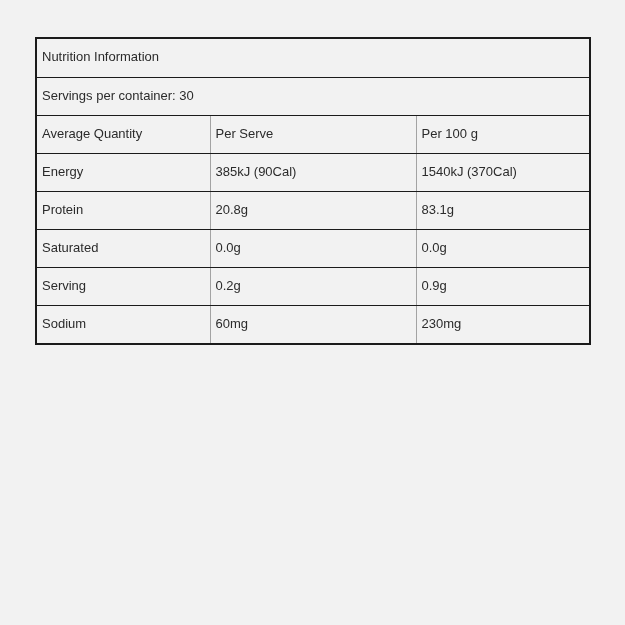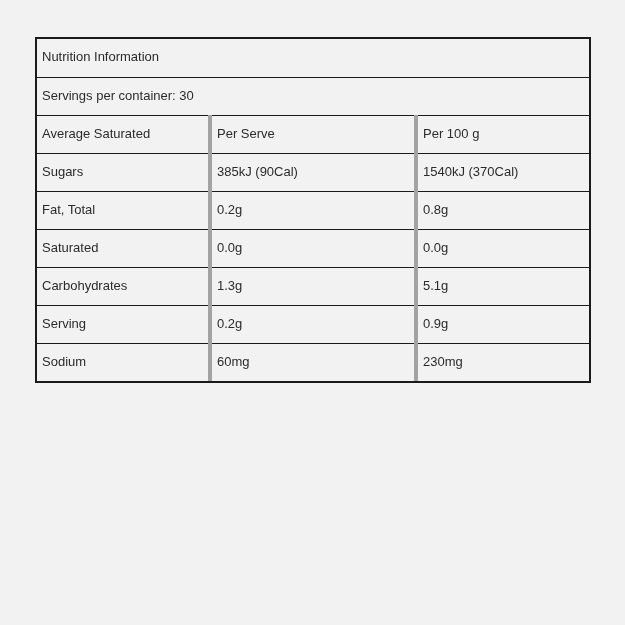--- a/index.html
+++ b/index.html
@@ -51,21 +51,21 @@
   }
 
   
   col.col-label  { width: 173px; }
   col.col-serve  { width: 206px; }
   col.col-hundred{ width: 100%; }
 
   
   tr.grid-row td.cell-serve,
   tr.grid-row td.cell-hundred {
-    border-left: 4px solid #a3a3a3;
+    border-left: 1px solid #a3a3a3;
   }
 
   
   tr.last-row td {
     border-bottom: none;
   }
 
   .indent {
     padding-left: 19px;
   }
@@ -85,49 +85,44 @@
       <tr class="meta-row">
         <td colspan="3">Nutrition Information</td>
       </tr>
 
 
       <tr class="meta-row">
         <td colspan="3">Servings per container: 30</td>
       </tr>
 
       <tr class="grid-row">
-        <td class="cell-label">Average Saturated</td>
+        <td class="cell-label">Average Quantity</td>
         <td class="cell-serve">Per Serve</td>
         <td class="cell-hundred">Per 100 g</td>
       </tr>
 
       <tr class="grid-row">
-        <td class="cell-label">Sugars</td>
+        <td class="cell-label">Energy</td>
         <td class="cell-serve">385kJ (90Cal)</td>
         <td class="cell-hundred">1540kJ (370Cal)</td>
       </tr>
 
+      <tr class="grid-row">
+        <td class="cell-label">Protein</td>
+        <td class="cell-serve">20.8g</td>
+        <td class="cell-hundred">83.1g</td>
+      </tr>
 
-      <tr class="grid-row">
-        <td class="cell-label">Fat, Total</td>
-        <td class="cell-serve">0.2g</td>
-        <td class="cell-hundred">0.8g</td>
-      </tr>
 
       <tr class="grid-row">
         <td class="cell-label indent">Saturated</td>
         <td class="cell-serve">0.0g</td>
         <td class="cell-hundred">0.0g</td>
       </tr>
 
-      <tr class="grid-row">
-        <td class="cell-label">Carbohydrates</td>
-        <td class="cell-serve">1.3g</td>
-        <td class="cell-hundred">5.1g</td>
-      </tr>
 
       <tr class="grid-row">
         <td class="cell-label indent">Serving</td>
         <td class="cell-serve">0.2g</td>
         <td class="cell-hundred">0.9g</td>
       </tr>
 
       <tr class="grid-row last-row">
         <td class="cell-label">Sodium</td>
         <td class="cell-serve">60mg</td>

